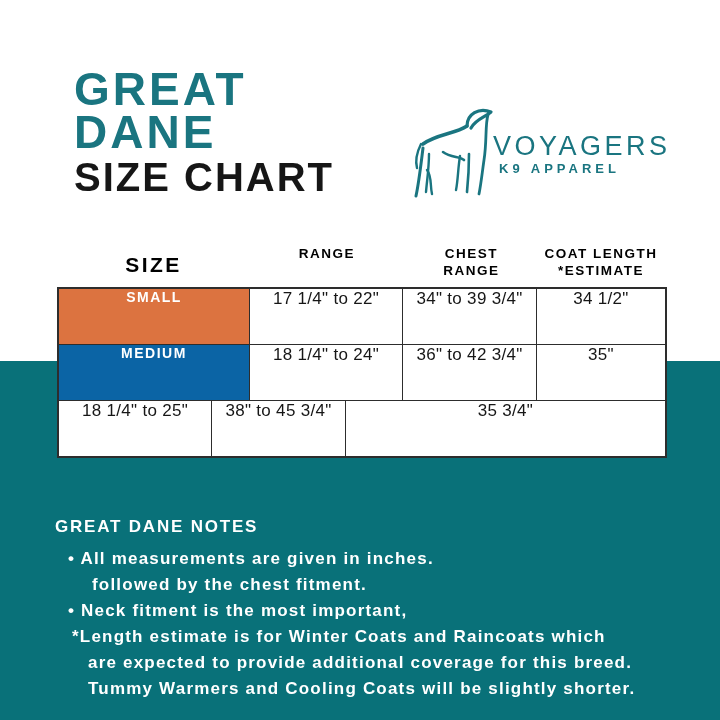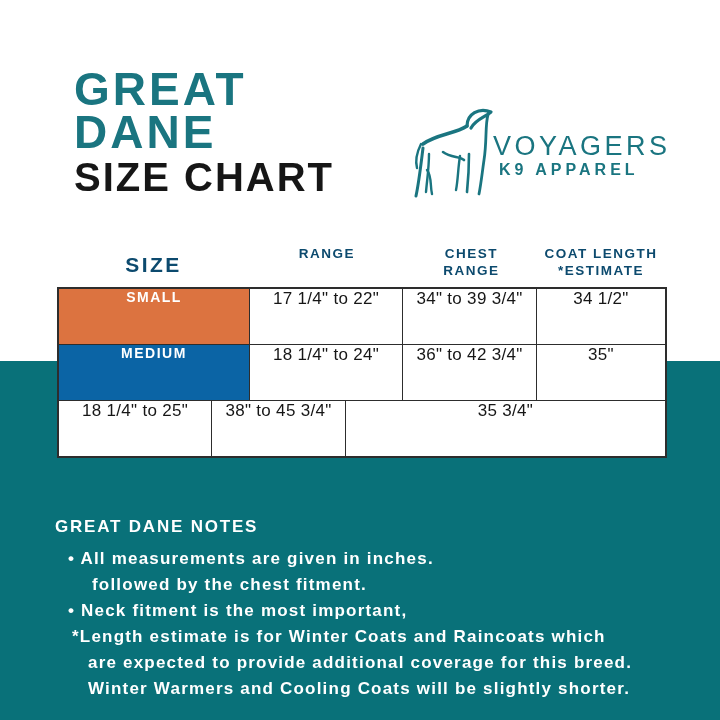--- a/index.html
+++ b/index.html
@@ -11,24 +11,24 @@
 
   
   .title-block{position:absolute;left:74px;top:68px;}
   .title-teal{font-size:46px;font-weight:700;letter-spacing:3px;color:#1A7580;line-height:43px;}
   .title-black{font-size:40px;font-weight:700;letter-spacing:2px;color:#161616;line-height:40px;margin-top:3px;}
 
   
   .logo{position:absolute;left:413px;top:98px;width:260px;height:100px;}
   .logo svg{position:absolute;left:0;top:0;}
   .logo-brand{position:absolute;left:80px;top:33px;font-size:27px;font-weight:400;letter-spacing:3.5px;color:#1A7580;}
-  .logo-sub{position:absolute;left:86px;top:63px;font-size:16px;font-weight:700;letter-spacing:4px;color:#1A7580;}
+  .logo-sub{position:absolute;left:86px;top:63px;font-size:13px;font-weight:700;letter-spacing:4px;color:#1A7580;}
 
   
-  .thead{position:absolute;left:57px;top:238px;width:606px;display:flex;text-align:center;color:#0c4a6e;}
+  .thead{position:absolute;left:57px;top:238px;width:606px;display:flex;text-align:center;color:#000000;}
   .th-size{width:193px;font-size:21px;font-weight:700;letter-spacing:2.5px;padding-top:15px;}
   .th{font-size:13.5px;font-weight:700;letter-spacing:1.5px;line-height:17px;padding-top:7px;}
   .th.neck{width:154px;}
   .th.chest{width:135px;}
   .th.coat{width:124px;}
 
   
   .size-table{position:absolute;left:57px;top:287px;width:606px;border:2px solid #2d2d2d;background:#fff;}
   .trow{display:flex;height:55px;border-bottom:1.5px solid #2d2d2d;}
   .trow:last-child{border-bottom:none;}
@@ -124,16 +124,16 @@
 
   </div>
 
   <div class="notes">
     <div class="notes-heading">GREAT DANE NOTES</div>
     <div class="note-line ind-bullet">• All measurements are given in inches.</div>
     <div class="note-line ind-cont">followed by the chest fitment.</div>
     <div class="note-line ind-bullet">• Neck fitment is the most important,</div>
     <div class="note-line ind-star">*Length estimate is for Winter Coats and Raincoats which</div>
     <div class="note-line ind-starcont">are expected to provide additional coverage for this breed.</div>
-    <div class="note-line ind-starcont">Winter Warmers and Cooling Coats will be slightly shorter.</div>
+    <div class="note-line ind-starcont">Tummy Warmers and Cooling Coats will be slightly shorter.</div>
   </div>
 
 </div>
 
 </body></html>

